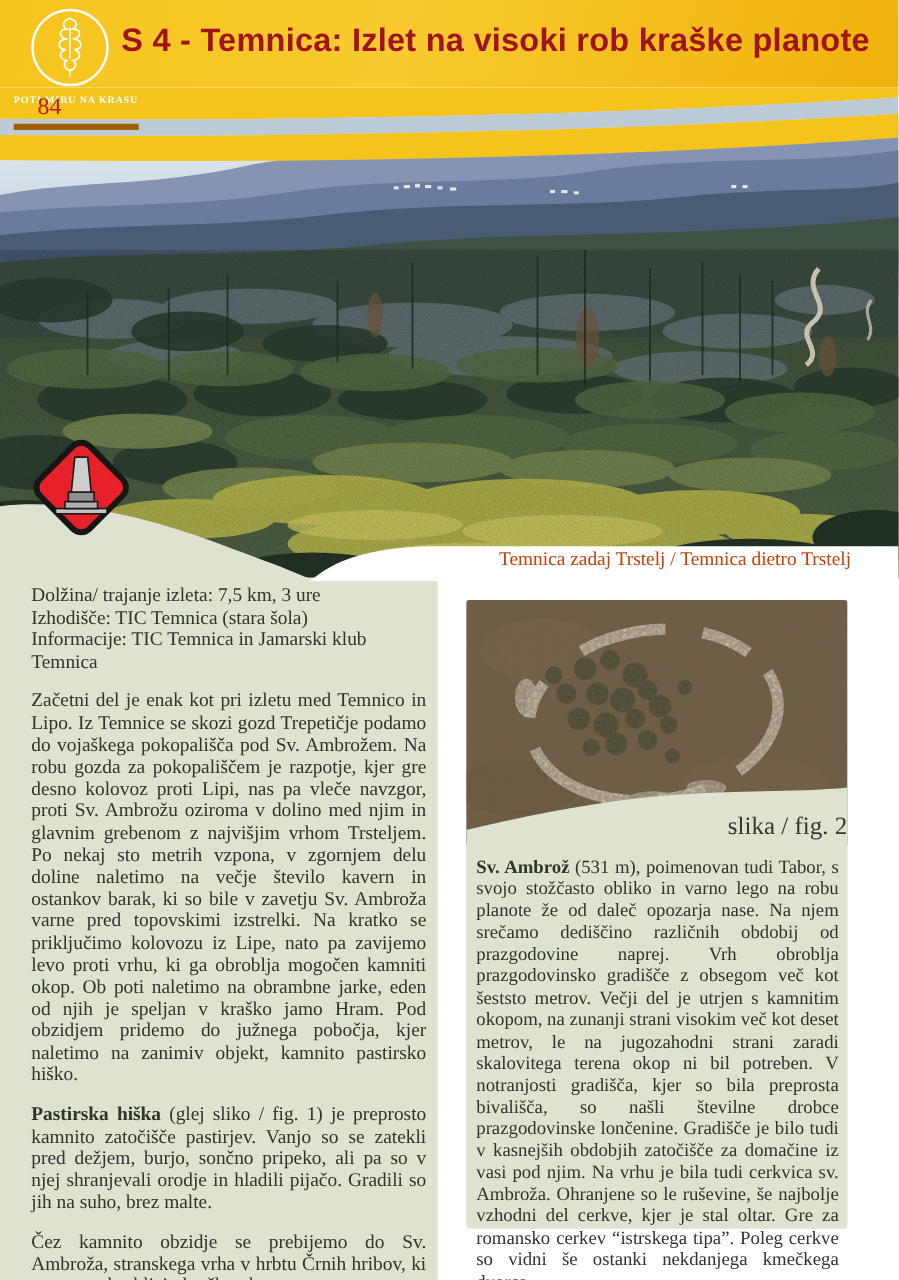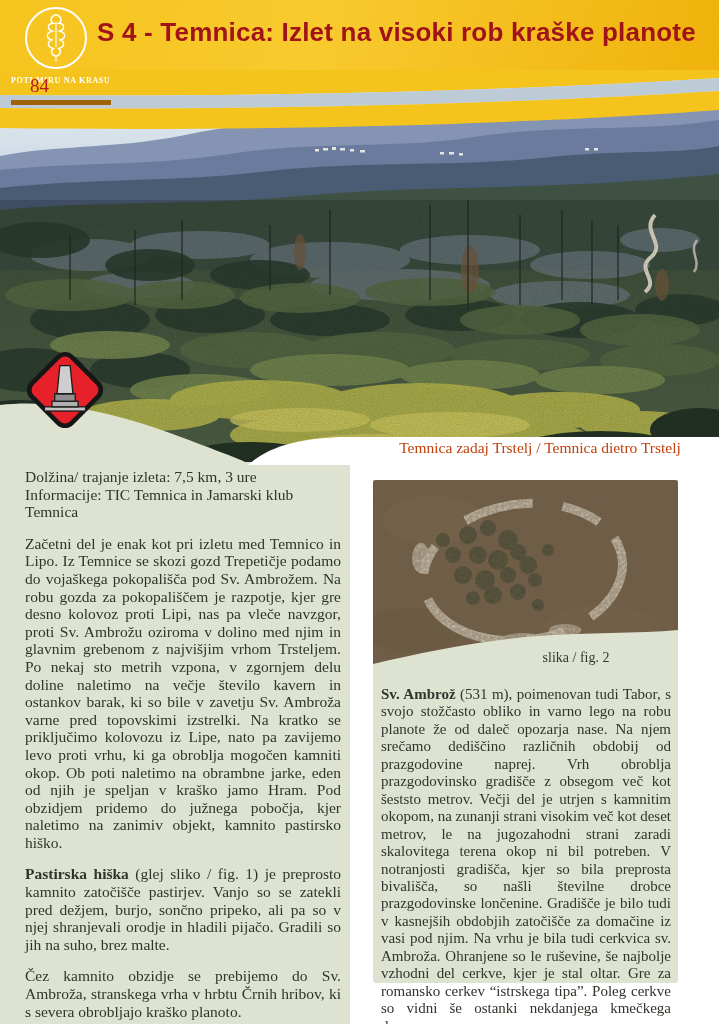--- a/index.html
+++ b/index.html
@@ -32,22 +32,22 @@
   .col-right-bg { position:absolute; left:373px; top:480px; width:305px; height:503px; background:#dee3d1;
                   z-index:2; border-radius:0 0 3px 3px; }
 
   .col-left  { position:absolute; left:25px; top:468px; width:320px; z-index:4;
                color:#2e352b; font-size:15.5px; line-height:17.6px; }
   .details div { margin:0; }
   .col-left p { margin:14px 4px 0 0; text-align:justify; }
 
   .fig { position:absolute; left:373px; top:480px; z-index:3; line-height:0;
          border-radius:3px 3px 0 0; overflow:hidden; }
-  .fig-caption { position:absolute; left:506px; top:650px; width:140px; text-align:center;
-                 font-size:14px; color:#33382e; z-index:4; }
+  .fig-caption { position:absolute; left:560px; top:650px; width:140px; text-align:center;
+                 font-size:20px; color:#33382e; z-index:4; }
   .col-right { position:absolute; left:381px; top:686px; width:290px; z-index:4;
                color:#2e352b; font-size:15px; line-height:17.45px; text-align:justify; }
   .col-right p { margin:0; }
   strong { font-weight:bold; }
 </style>
 </head>
 <body>
 
 <div class="page">
 
@@ -198,20 +198,21 @@
       </g>
     </svg>
   </div>
 
   <div class="col-left-bg"></div>
   <div class="col-right-bg"></div>
 
   <div class="col-left">
     <div class="details">
       <div>Dolžina/ trajanje izleta: 7,5 km, 3 ure</div>
+      <div>Izhodišče: TIC Temnica (stara šola)</div>
       <div>Informacije: TIC Temnica in Jamarski klub Temnica</div>
     </div>
     <p>Začetni del je enak kot pri izletu med Temnico in Lipo. Iz Temnice se skozi gozd Trepetičje podamo do vojaškega pokopališča pod Sv. Ambrožem. Na robu gozda za pokopališčem je razpotje, kjer gre desno kolovoz proti Lipi, nas pa vleče navzgor, proti Sv. Ambrožu oziroma v dolino med njim in glavnim grebenom z najvišjim vrhom Trsteljem. Po nekaj sto metrih vzpona, v zgornjem delu doline naletimo na večje število kavern in ostankov barak, ki so bile v zavetju Sv. Ambroža varne pred topovskimi izstrelki. Na kratko se priključimo kolovozu iz Lipe, nato pa zavijemo levo proti vrhu, ki ga obroblja mogočen kamniti okop. Ob poti naletimo na obrambne jarke, eden od njih je speljan v kraško jamo Hram. Pod obzidjem pridemo do južnega pobočja, kjer naletimo na zanimiv objekt, kamnito pastirsko hiško.</p>
     <p><strong>Pastirska hiška</strong><span> (glej sliko / fig. 1) je preprosto kamnito zatočišče pastirjev. Vanjo so se zatekli pred dežjem, burjo, sončno pripeko, ali pa so v njej shranjevali orodje in hladili pijačo. Gradili so jih na suho, brez malte.</span></p>
     <p>Čez kamnito obzidje se prebijemo do Sv. Ambroža, stranskega vrha v hrbtu Črnih hribov, ki s severa obrobljajo kraško planoto.</p>
   </div>
 
   <div class="fig">
     <svg width="305" height="196" viewBox="0 0 305 196" xmlns="http://www.w3.org/2000/svg">
       <defs>

